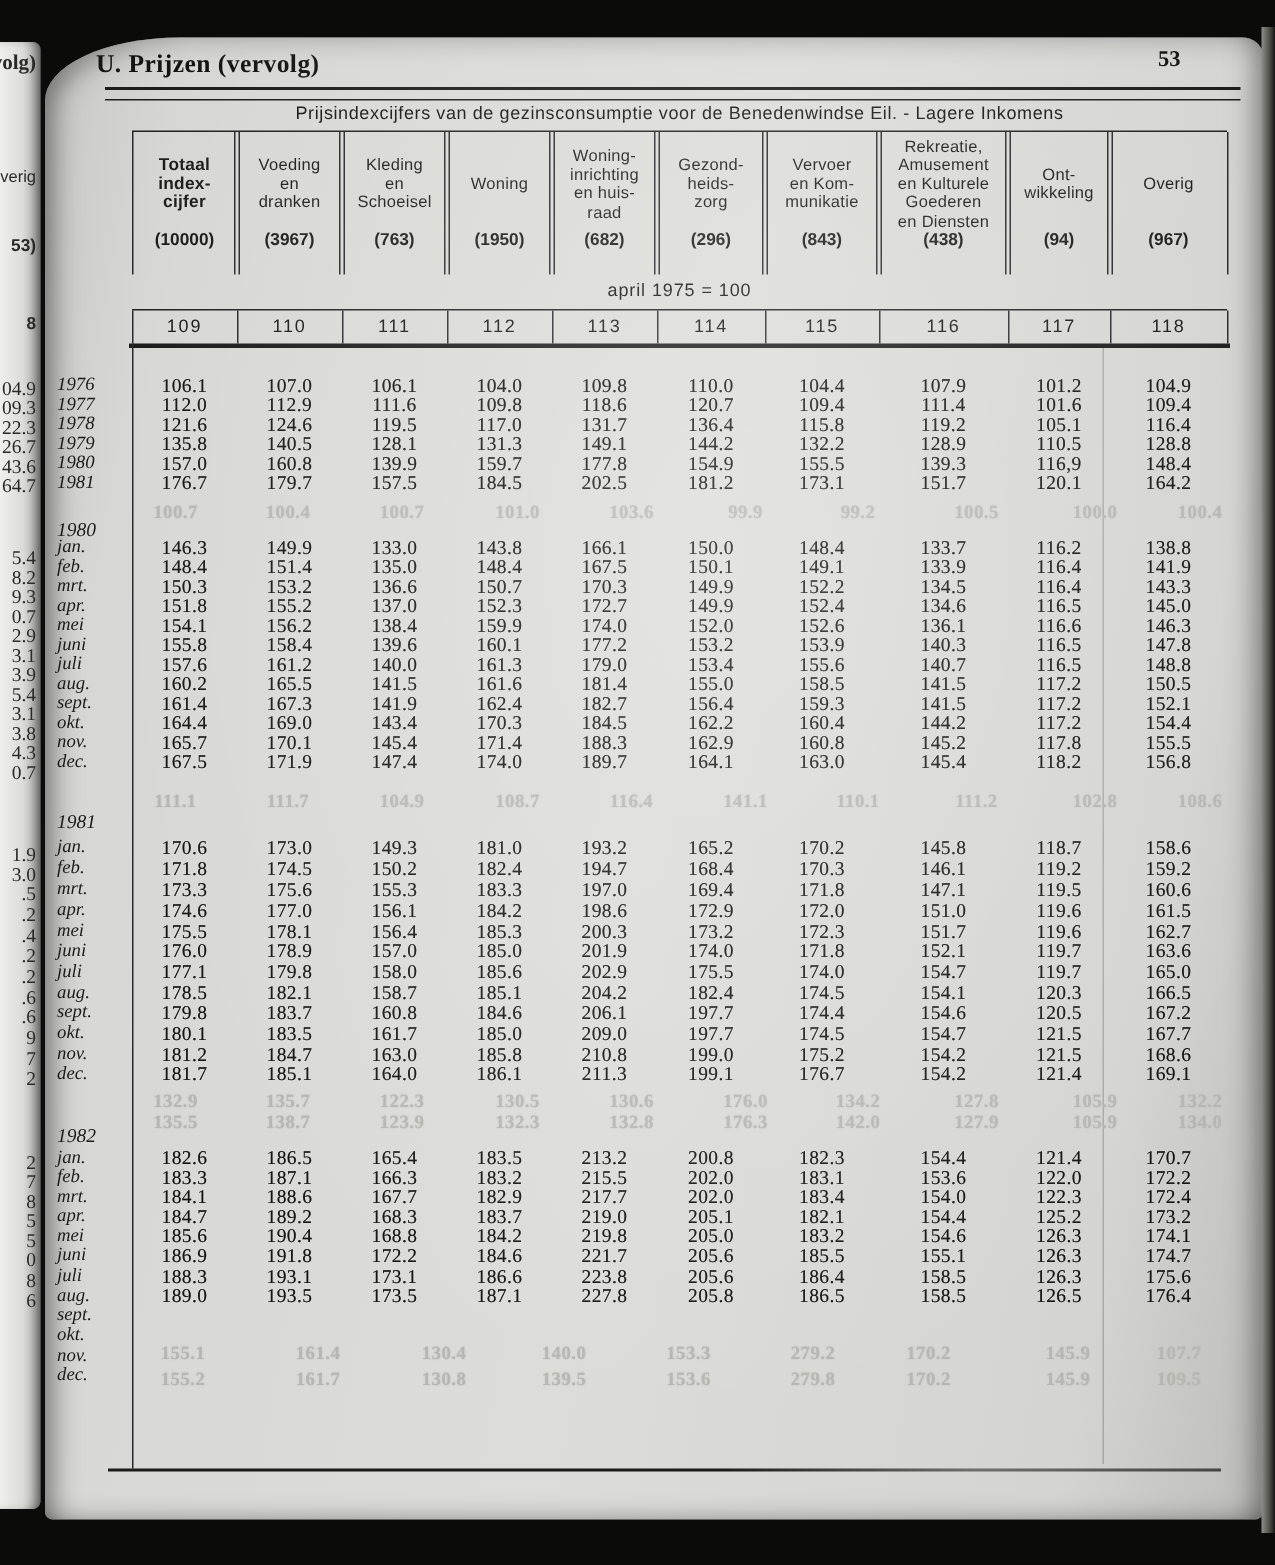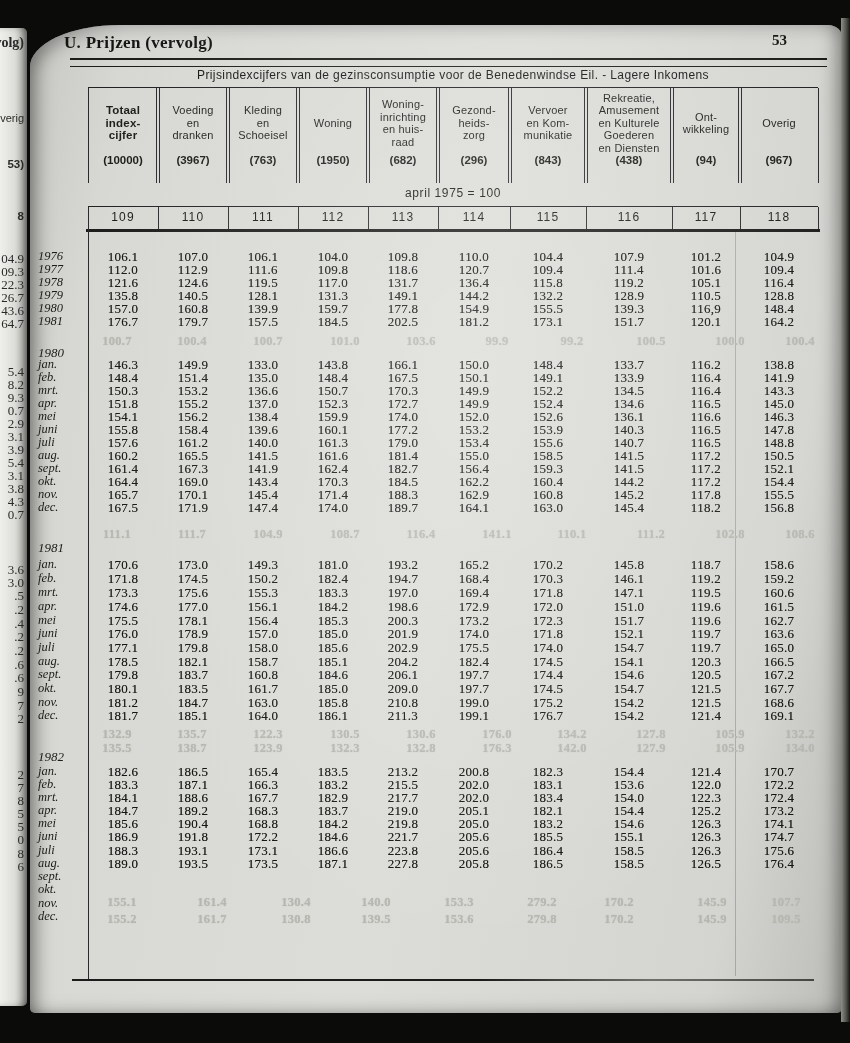--- a/index.html
+++ b/index.html
@@ -93,21 +93,21 @@
       <div class="frag serifv" style="top: 363px;">9.3</div>
       <div class="frag serifv" style="top: 376px;">0.7</div>
       <div class="frag serifv" style="top: 389px;">2.9</div>
       <div class="frag serifv" style="top: 402px;">3.1</div>
       <div class="frag serifv" style="top: 415px;">3.9</div>
       <div class="frag serifv" style="top: 428px;">5.4</div>
       <div class="frag serifv" style="top: 441px;">3.1</div>
       <div class="frag serifv" style="top: 454px;">3.8</div>
       <div class="frag serifv" style="top: 467px;">4.3</div>
       <div class="frag serifv" style="top: 480px;">0.7</div>
-      <div class="frag serifv" style="top: 535px;">3.6</div>
+      <div class="frag serifv" style="top: 535px;">1.9</div>
       <div class="frag serifv" style="top: 548px;">3.0</div>
       <div class="frag serifv" style="top: 561px;">.5</div>
       <div class="frag serifv" style="top: 575px;">.2</div>
       <div class="frag serifv" style="top: 589px;">.4</div>
       <div class="frag serifv" style="top: 602px;">.2</div>
       <div class="frag serifv" style="top: 616px;">.2</div>
       <div class="frag serifv" style="top: 630px;">.6</div>
       <div class="frag serifv" style="top: 643px;">.6</div>
       <div class="frag serifv" style="top: 657px;">9</div>
       <div class="frag serifv" style="top: 671px;">7</div>

